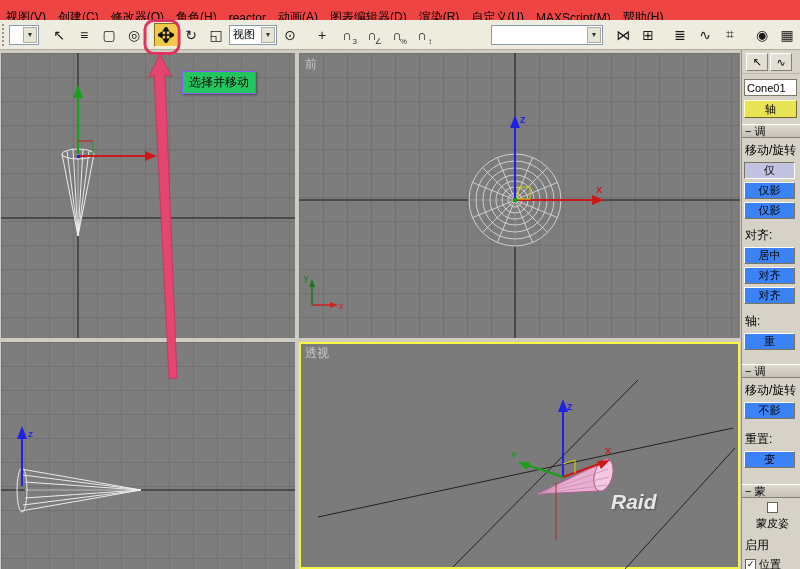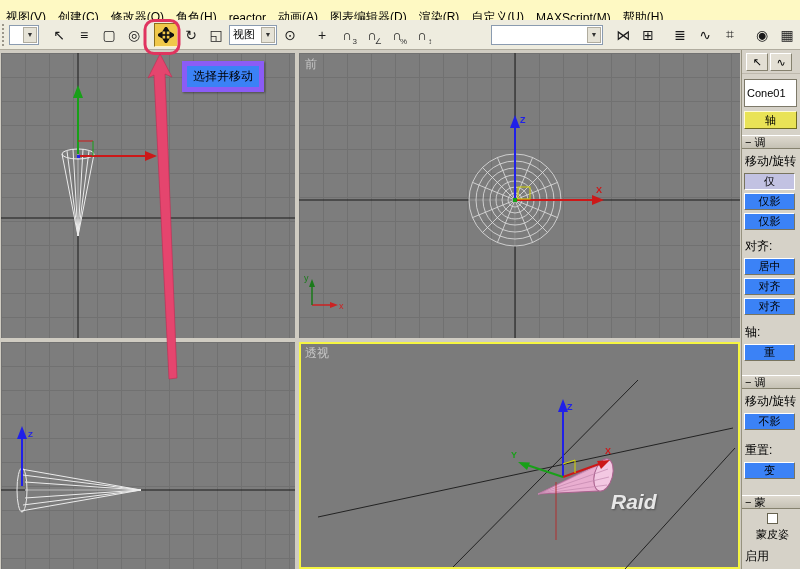--- a/index.html
+++ b/index.html
@@ -1,20 +1,20 @@
 <!DOCTYPE html>
 <html><head>
 <meta charset="utf-8">
 <style>
   *{margin:0;padding:0;box-sizing:border-box;}
   html,body{width:800px;height:569px;overflow:hidden;}
   body{position:relative;font-family:"Liberation Sans","DejaVu Sans",sans-serif;background:#d0ccc2;color:#000;}
 
   
-  .menubar{position:absolute;left:0;top:0;width:800px;height:36px;background:#fef9c3;border-bottom:1px solid #c4c0b4;display:flex;align-items:flex-end;font-size:12px;z-index:5;}
+  .menubar{position:absolute;left:0;top:0;width:800px;height:36px;background:#ef4444;border-bottom:1px solid #c4c0b4;display:flex;align-items:flex-end;font-size:12px;z-index:5;}
   .menu-item{padding:0 6px;height:100%;display:flex;align-items:center;white-space:nowrap;}
 
   
   .toolbar{position:absolute;left:0;top:20px;width:800px;height:30px;background:#eeecdf;border-bottom:1px solid #b0ac9e;display:flex;align-items:center;gap:1px;padding:0 2px;z-index:5;overflow:hidden;}
   .drag-handle{width:4px;height:22px;border-left:2px dotted #9a968a;flex:0 0 auto;margin-right:2px;}
   .tbtn{width:24px;height:24px;flex:0 0 auto;display:flex;align-items:center;justify-content:center;font-size:14px;color:#1a1a1a;background:#eeecdf;border:1px solid #eeecdf;position:relative;}
   .tbtn .badge{position:absolute;right:1px;bottom:0;font-size:8px;color:#333;}
   .tbtn.active{background:#f0c84a;border-color:#8a6f1d #fff3c0 #fff3c0 #8a6f1d;}
   .combo{height:20px;background:#fff;border:1px solid #8a9bb0;display:flex;align-items:center;font-size:11px;padding:0 16px 0 3px;position:relative;flex:0 0 auto;white-space:nowrap;}
   .combo .arrow{position:absolute;right:1px;top:1px;bottom:1px;width:14px;background:#e6e3d7;border:1px solid #b0ac9e;display:flex;align-items:center;justify-content:center;font-size:7px;color:#333;}
@@ -28,31 +28,31 @@
   .vp-tr{left:299px;top:53px;width:441px;height:285px;}
   .vp-bl{left:1px;top:342px;width:294px;height:227px;}
   .vp-br{left:299px;top:342px;width:441px;height:227px;background-image:none;background-color:#7b7b7b;box-shadow:inset 0 0 0 2px #f5f542;}
   .vp-label{position:absolute;left:6px;top:3px;font-size:12px;color:#c6c6c6;z-index:3;}
   .watermark{position:absolute;left:312px;top:148px;font-size:21px;font-weight:bold;font-style:italic;color:rgba(255,255,255,.85);text-shadow:1px 1px 2px rgba(0,0,0,.35);z-index:3;}
 
   
   .panel{position:absolute;left:741px;top:50px;width:59px;height:519px;background:#d6d2c8;border-left:1px solid #96927f;overflow:hidden;font-size:11px;}
   .ptabs{height:24px;display:flex;align-items:flex-end;gap:2px;padding:2px 0 2px 4px;border-bottom:1px solid #beb9ad;}
   .ptab{width:22px;height:18px;display:flex;align-items:center;justify-content:center;background:#e3dfd4;border:1px solid;border-color:#fff #86826f #86826f #fff;font-size:11px;}
-  .pname{display:block;width:53px;margin:5px 2px 0 2px;height:28px;background:#fff;border:1px solid #7d7969;font-size:11px;padding:0 2px;font-family:inherit;}
+  .pname{display:block;width:53px;margin:5px 2px 0 2px;height:17px;background:#fff;border:1px solid #7d7969;font-size:11px;padding:0 2px;font-family:inherit;}
   .pivot-btn{display:block;width:53px;margin:4px 2px 0 2px;height:18px;background:#e9e356;border:1px solid;border-color:#fffbd2 #6f6b20 #6f6b20 #fffbd2;font-size:11px;font-family:inherit;}
   .rollout{height:14px;background:linear-gradient(#ded9cf,#c5c1b4);border-top:1px solid #fff;border-bottom:1px solid #86826f;padding-left:3px;font-size:11px;line-height:12px;white-space:nowrap;overflow:hidden;}
   .plabel{margin-left:3px;font-size:12px;white-space:nowrap;}
   .pbtn{display:block;width:51px;margin:3px 2px 0 2px;height:17px;background:#3b82f6;border:1px solid;border-color:#fff #78745f #78745f #fff;font-size:11px;overflow:hidden;white-space:nowrap;font-family:inherit;}
   .pbtn.pressed{background:#c2c2e2;border-color:#78745f #fff #fff #78745f;}
   .chkrow{display:flex;align-items:center;gap:3px;margin:3px 0 0 3px;white-space:nowrap;}
   .chk{width:11px;height:11px;background:#fff;border:1px solid #66624f;font-size:9px;line-height:9px;text-align:center;flex:0 0 auto;color:#000;}
 
   
-  .tooltip{position:absolute;left:182px;top:61px;background:#3b82f6;border:5px solid #8b5cf6;padding:2px 6px;font-size:12px;z-index:40;box-shadow:1px 1px 2px rgba(0,0,0,.4);white-space:nowrap;}
+  .tooltip{position:absolute;left:182px;top:71px;background:#22c55e;border:1px solid #8b5cf6;padding:2px 6px;font-size:12px;z-index:40;box-shadow:1px 1px 2px rgba(0,0,0,.4);white-space:nowrap;}
   .annotation{position:absolute;left:0;top:0;z-index:50;pointer-events:none;}
 </style>
 </head>
 <body>
 
 <div class="menubar">
   <span class="menu-item">视图(V)</span>
   <span class="menu-item">创建(C)</span>
   <span class="menu-item">修改器(O)</span>
   <span class="menu-item">角色(H)</span>

